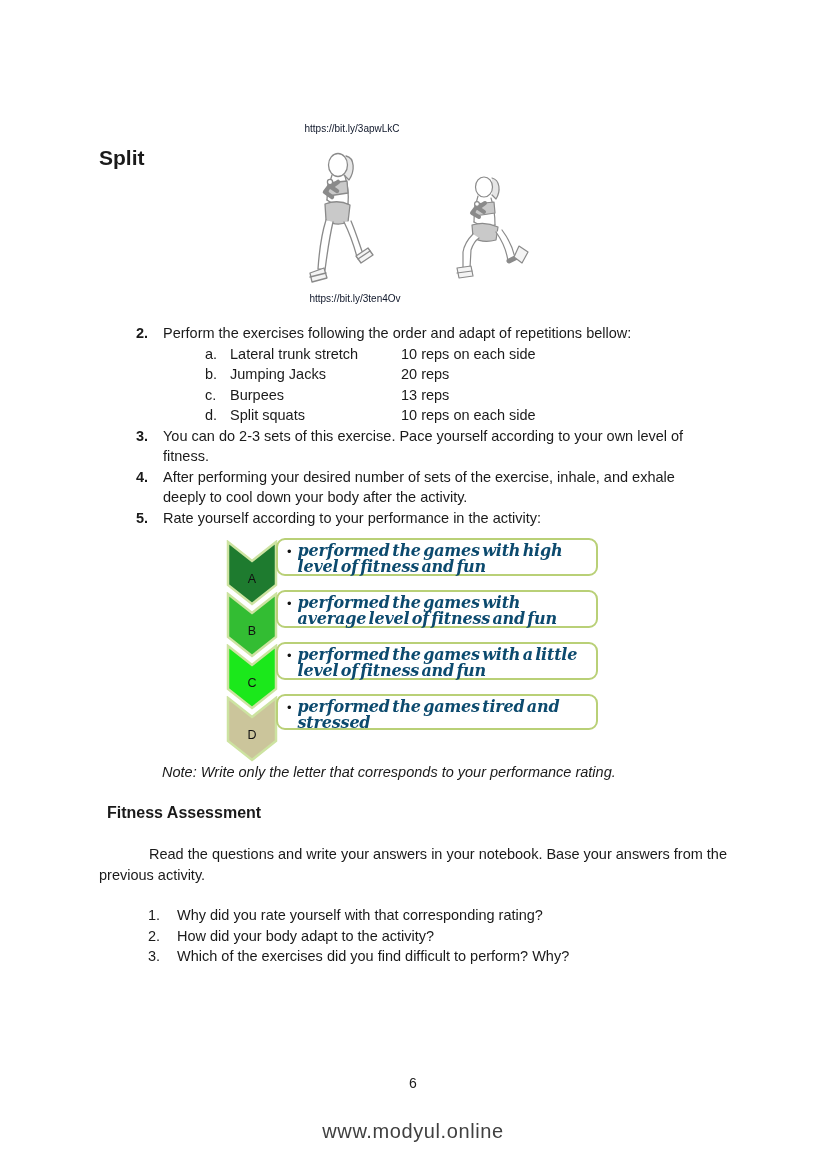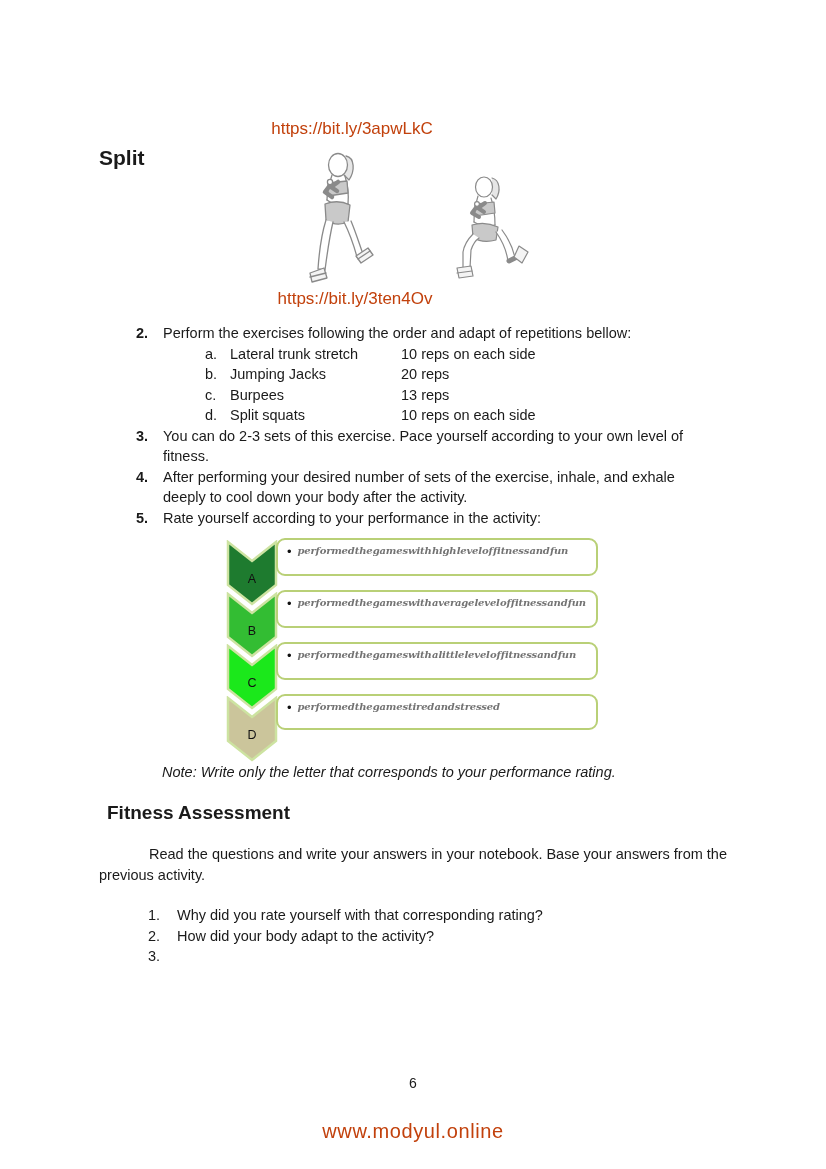--- a/index.html
+++ b/index.html
@@ -5,24 +5,24 @@
   html,body{margin:0;padding:0;background:#ffffff;}
   .page{
     width:826px;height:1169px;position:relative;margin:0 auto;
     background:#ffffff;color:#1a1a1a;
     font-family:"Liberation Sans",sans-serif;font-size:14.5px;line-height:20.5px;
     overflow:hidden;
   }
   .abs{position:absolute;}
   .center{text-align:center;}
 
-  .url-text{font-size:17px;color:#c2410c;text-align:center;}
+  .url-text{font-size:10px;color:#0f172a;text-align:center;}
 
   .h-split{left:99px;top:148px;font-size:21px;font-weight:bold;}
-  .h-fitness{left:107px;top:803px;font-size:19px;font-weight:bold;}
+  .h-fitness{left:107px;top:803px;font-size:16px;font-weight:bold;}
 
   .instructions{left:136px;top:323px;width:600px;}
   .li{position:relative;padding-left:27px;}
   .li .num{position:absolute;left:0;top:0;font-weight:bold;}
   .li3 .txt{display:inline-block;max-width:532px;}
   .li4 .txt{display:inline-block;max-width:540px;}
   .sub-ex{margin-left:42px;}
   .sub-row{white-space:nowrap;}
   .sub-row .letter{display:inline-block;width:25px;}
   .sub-row .name{display:inline-block;width:171px;}
@@ -30,39 +30,39 @@
   .rating-diagram{left:226px;top:538px;width:372px;height:224px;}
   .chev{position:absolute;left:0;width:52px;height:66px;}
   .rating-box{
     position:absolute;left:50px;width:322px;height:38px;box-sizing:border-box;
     background:#ffffff;border:2px solid #b9d077;border-radius:9px;
     display:flex;align-items:flex-start;padding:2px 8px 2px 7px;
   }
   .rating-box .bullet{font-size:13px;line-height:16px;margin:2px 6px 0 2px;color:#111;}
   .rating-box .rtxt{
     flex:1;font-family:"DejaVu Serif",serif;font-style:italic;font-weight:bold;
-    font-size:10px;line-height:16px;color:#737373;
+    font-size:16px;line-height:16px;color:#0c4a6e;
     word-spacing:-3px;letter-spacing:-0.2px;margin-top:1px;
   }
   .chev-letter{
     font-family:"Liberation Sans",sans-serif;font-size:12.5px;fill:#111111;
   }
 
   .note-line{left:162px;top:762px;font-style:italic;}
 
   .intro-par{left:99px;top:844px;width:628px;text-align:justify;text-indent:50px;}
 
   .questions{left:148px;top:905px;width:620px;}
   .q-row{position:relative;padding-left:29px;}
   .q-row .num{position:absolute;left:0;top:0;}
 
   .page-number{left:0;top:1073px;width:100%;text-align:center;font-size:14px;}
   .watermark{
     left:0;top:1121px;width:100%;text-align:center;
-    font-size:20px;color:#c2410c;letter-spacing:0.6px;
+    font-size:20px;color:#404040;letter-spacing:0.6px;
   }
   svg{display:block;}
 </style>
 </head>
 <body>
 
 <div class="page">
 
   <div class="abs url-text center" style="left:102px;top:119px;width:500px;">https://bit.ly/3apwLkC</div>
 
@@ -198,19 +198,20 @@
     <div class="q-row">
       <span class="num">1.</span>
       <span>Why did you rate yourself with that corresponding rating?</span>
     </div>
     <div class="q-row">
       <span class="num">2.</span>
       <span>How did your body adapt to the activity?</span>
     </div>
     <div class="q-row">
       <span class="num">3.</span>
+      <span>Which of the exercises did you find difficult to perform? Why?</span>
     </div>
   </div>
 
   <div class="abs page-number">6</div>
   <div class="abs watermark">www.modyul.online</div>
 
 </div>
 
 </body></html>

